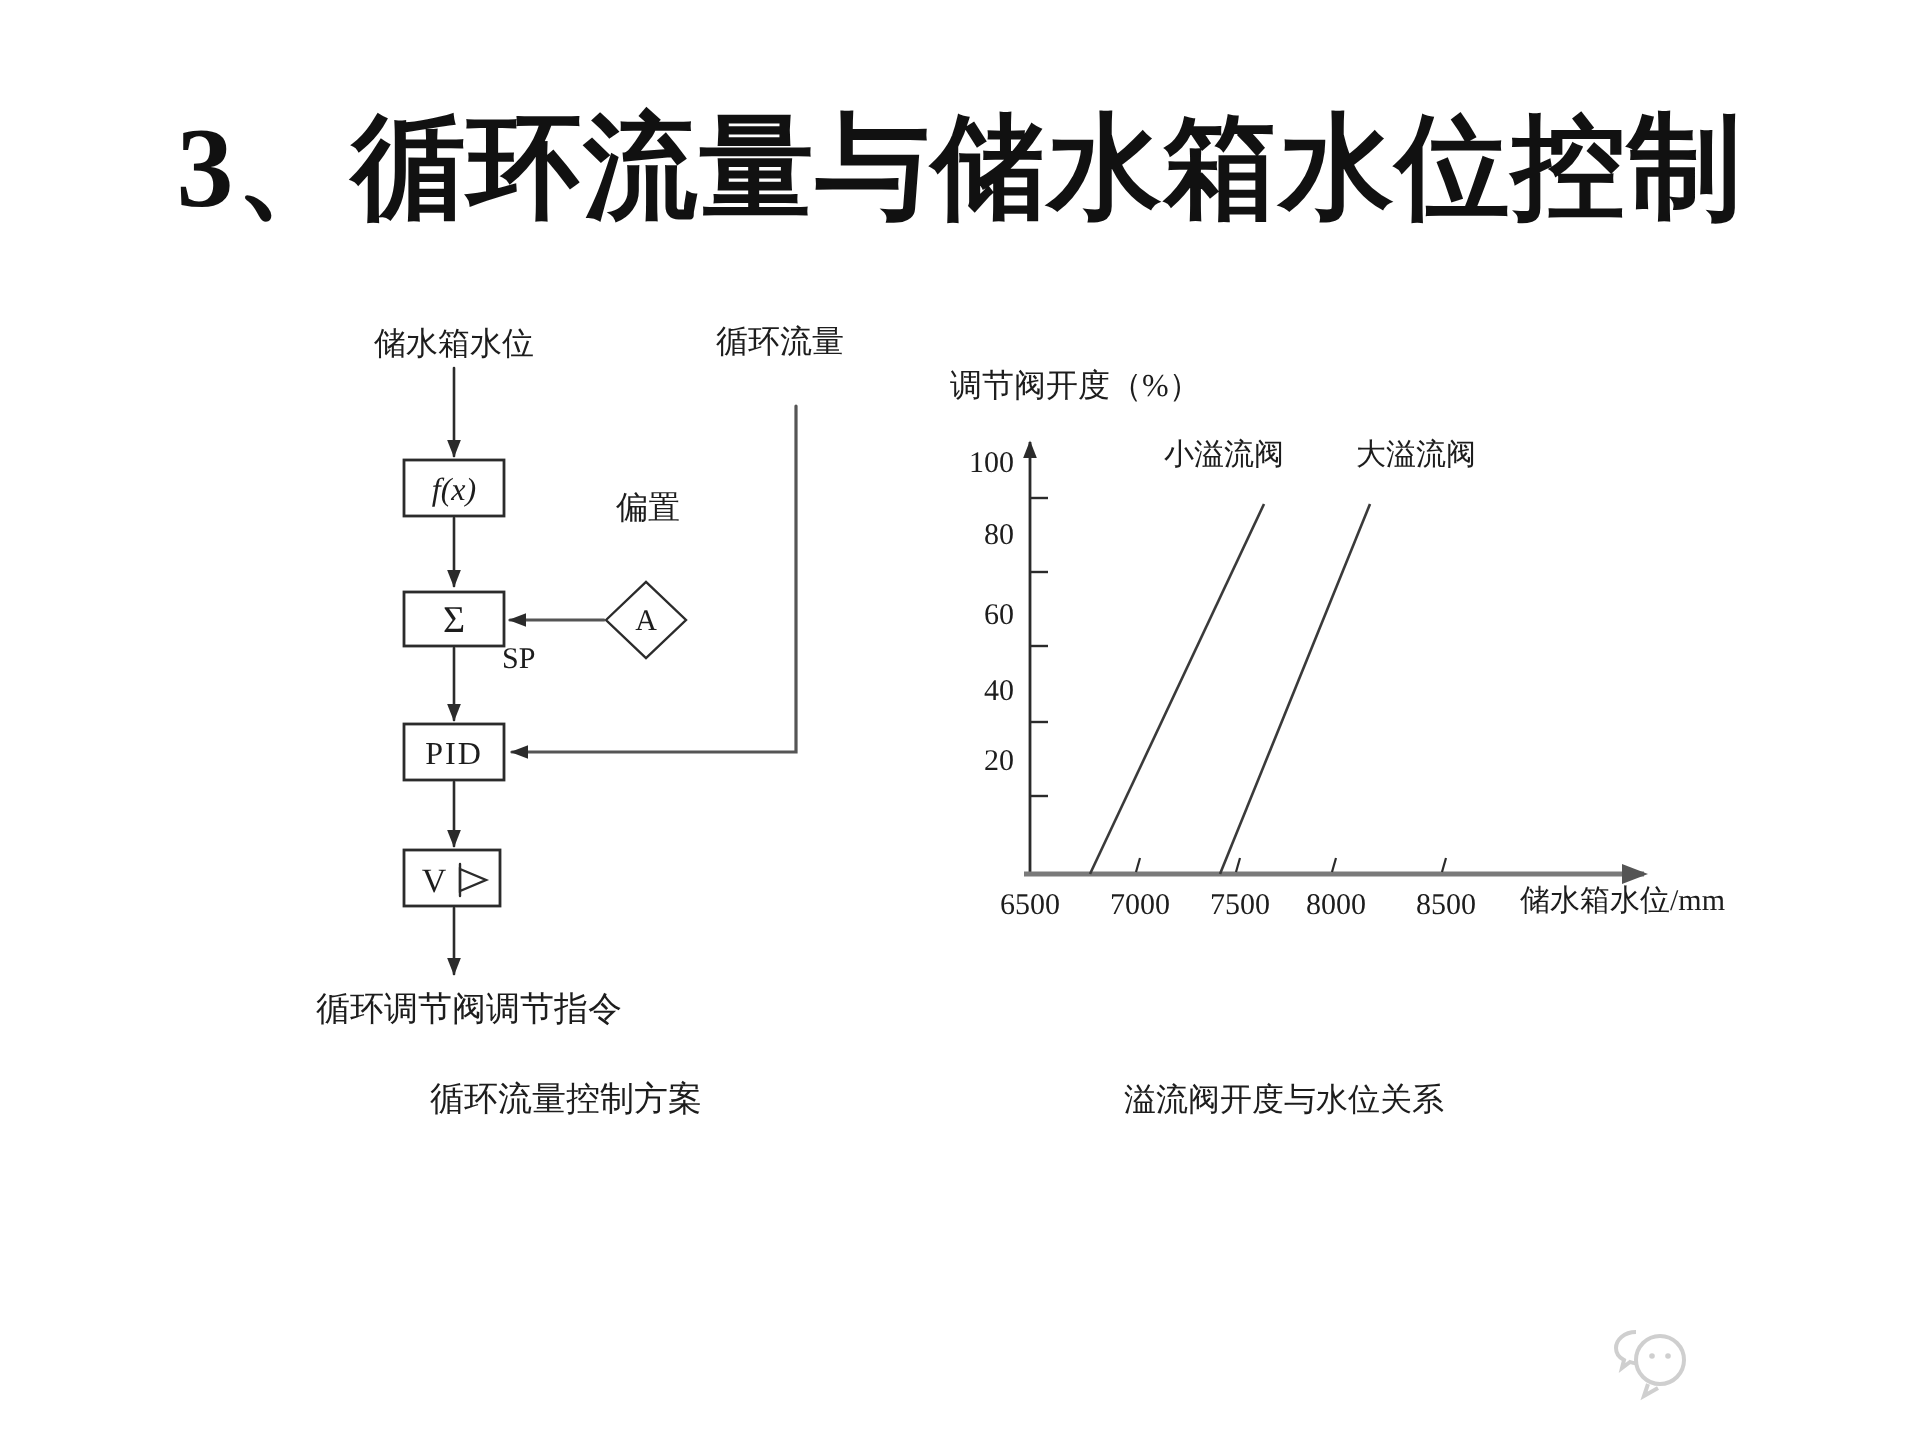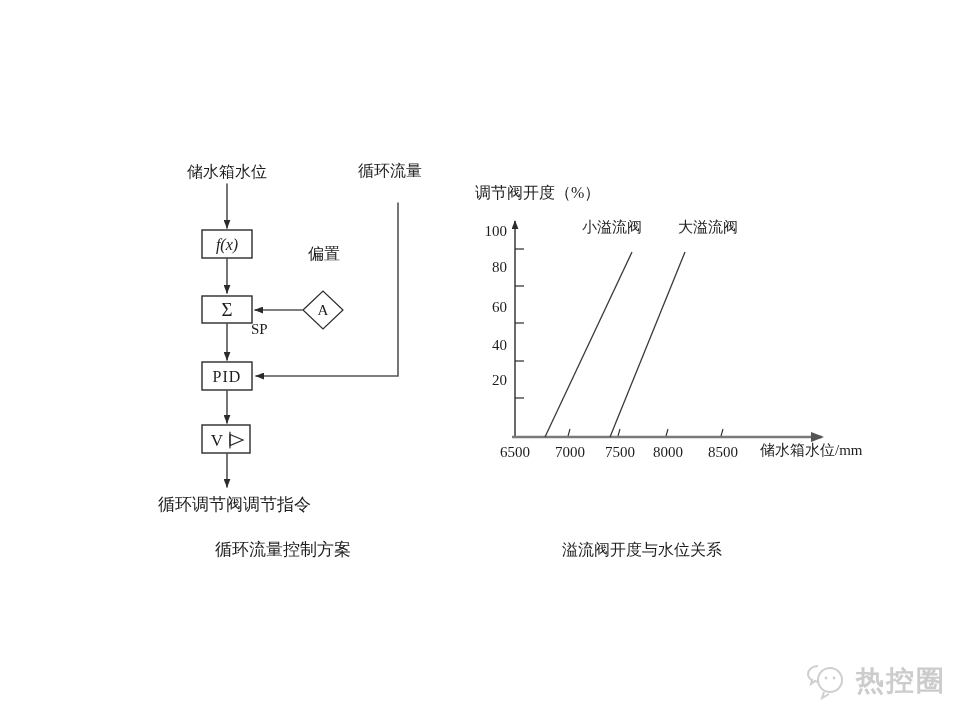--- a/index.html
+++ b/index.html
@@ -44,20 +44,21 @@
     color:#cccccc;
     font-family:"Liberation Serif","DejaVu Serif",serif;
     white-space:nowrap;
   }
 </style>
 </head>
 <body>
 
 <div class="slide">
 
+  <div class="page-title">3、循环流量与储水箱水位控制</div>
 
   <svg width="960" height="720" viewBox="0 0 960 720">
     <defs>
       <marker id="ah" markerWidth="9" markerHeight="7" refX="8.2" refY="3.5" orient="auto" markerUnits="userSpaceOnUse">
         <path d="M0,0 L9,3.5 L0,7 Z" fill="#2b2b2b"></path>
       </marker>
       <marker id="ahg" markerWidth="13" markerHeight="10" refX="11" refY="5" orient="auto" markerUnits="userSpaceOnUse">
         <path d="M0,0 L13,5 L0,10 Z" fill="#555555"></path>
       </marker>
     </defs>
@@ -163,16 +164,15 @@
       <g fill="none" stroke="#cfcfcf" stroke-width="2">
         <path d="M14,6 c-6,0 -10,4 -10,8 c0,3 2,5 4,6 l-1,4 l4,-3 c1,0.4 2,0.6 3,0.6"></path>
         <circle cx="26" cy="20" r="12"></circle>
         <path d="M20,32 l-2,6 l7,-4"></path>
       </g>
       <g fill="#cfcfcf">
         <circle cx="22" cy="18" r="1.4"></circle>
         <circle cx="30" cy="18" r="1.4"></circle>
       </g>
     </svg>
-    <span class="brand">热控圈</span>
   </div>
 
 </div>
 
 </body></html>

